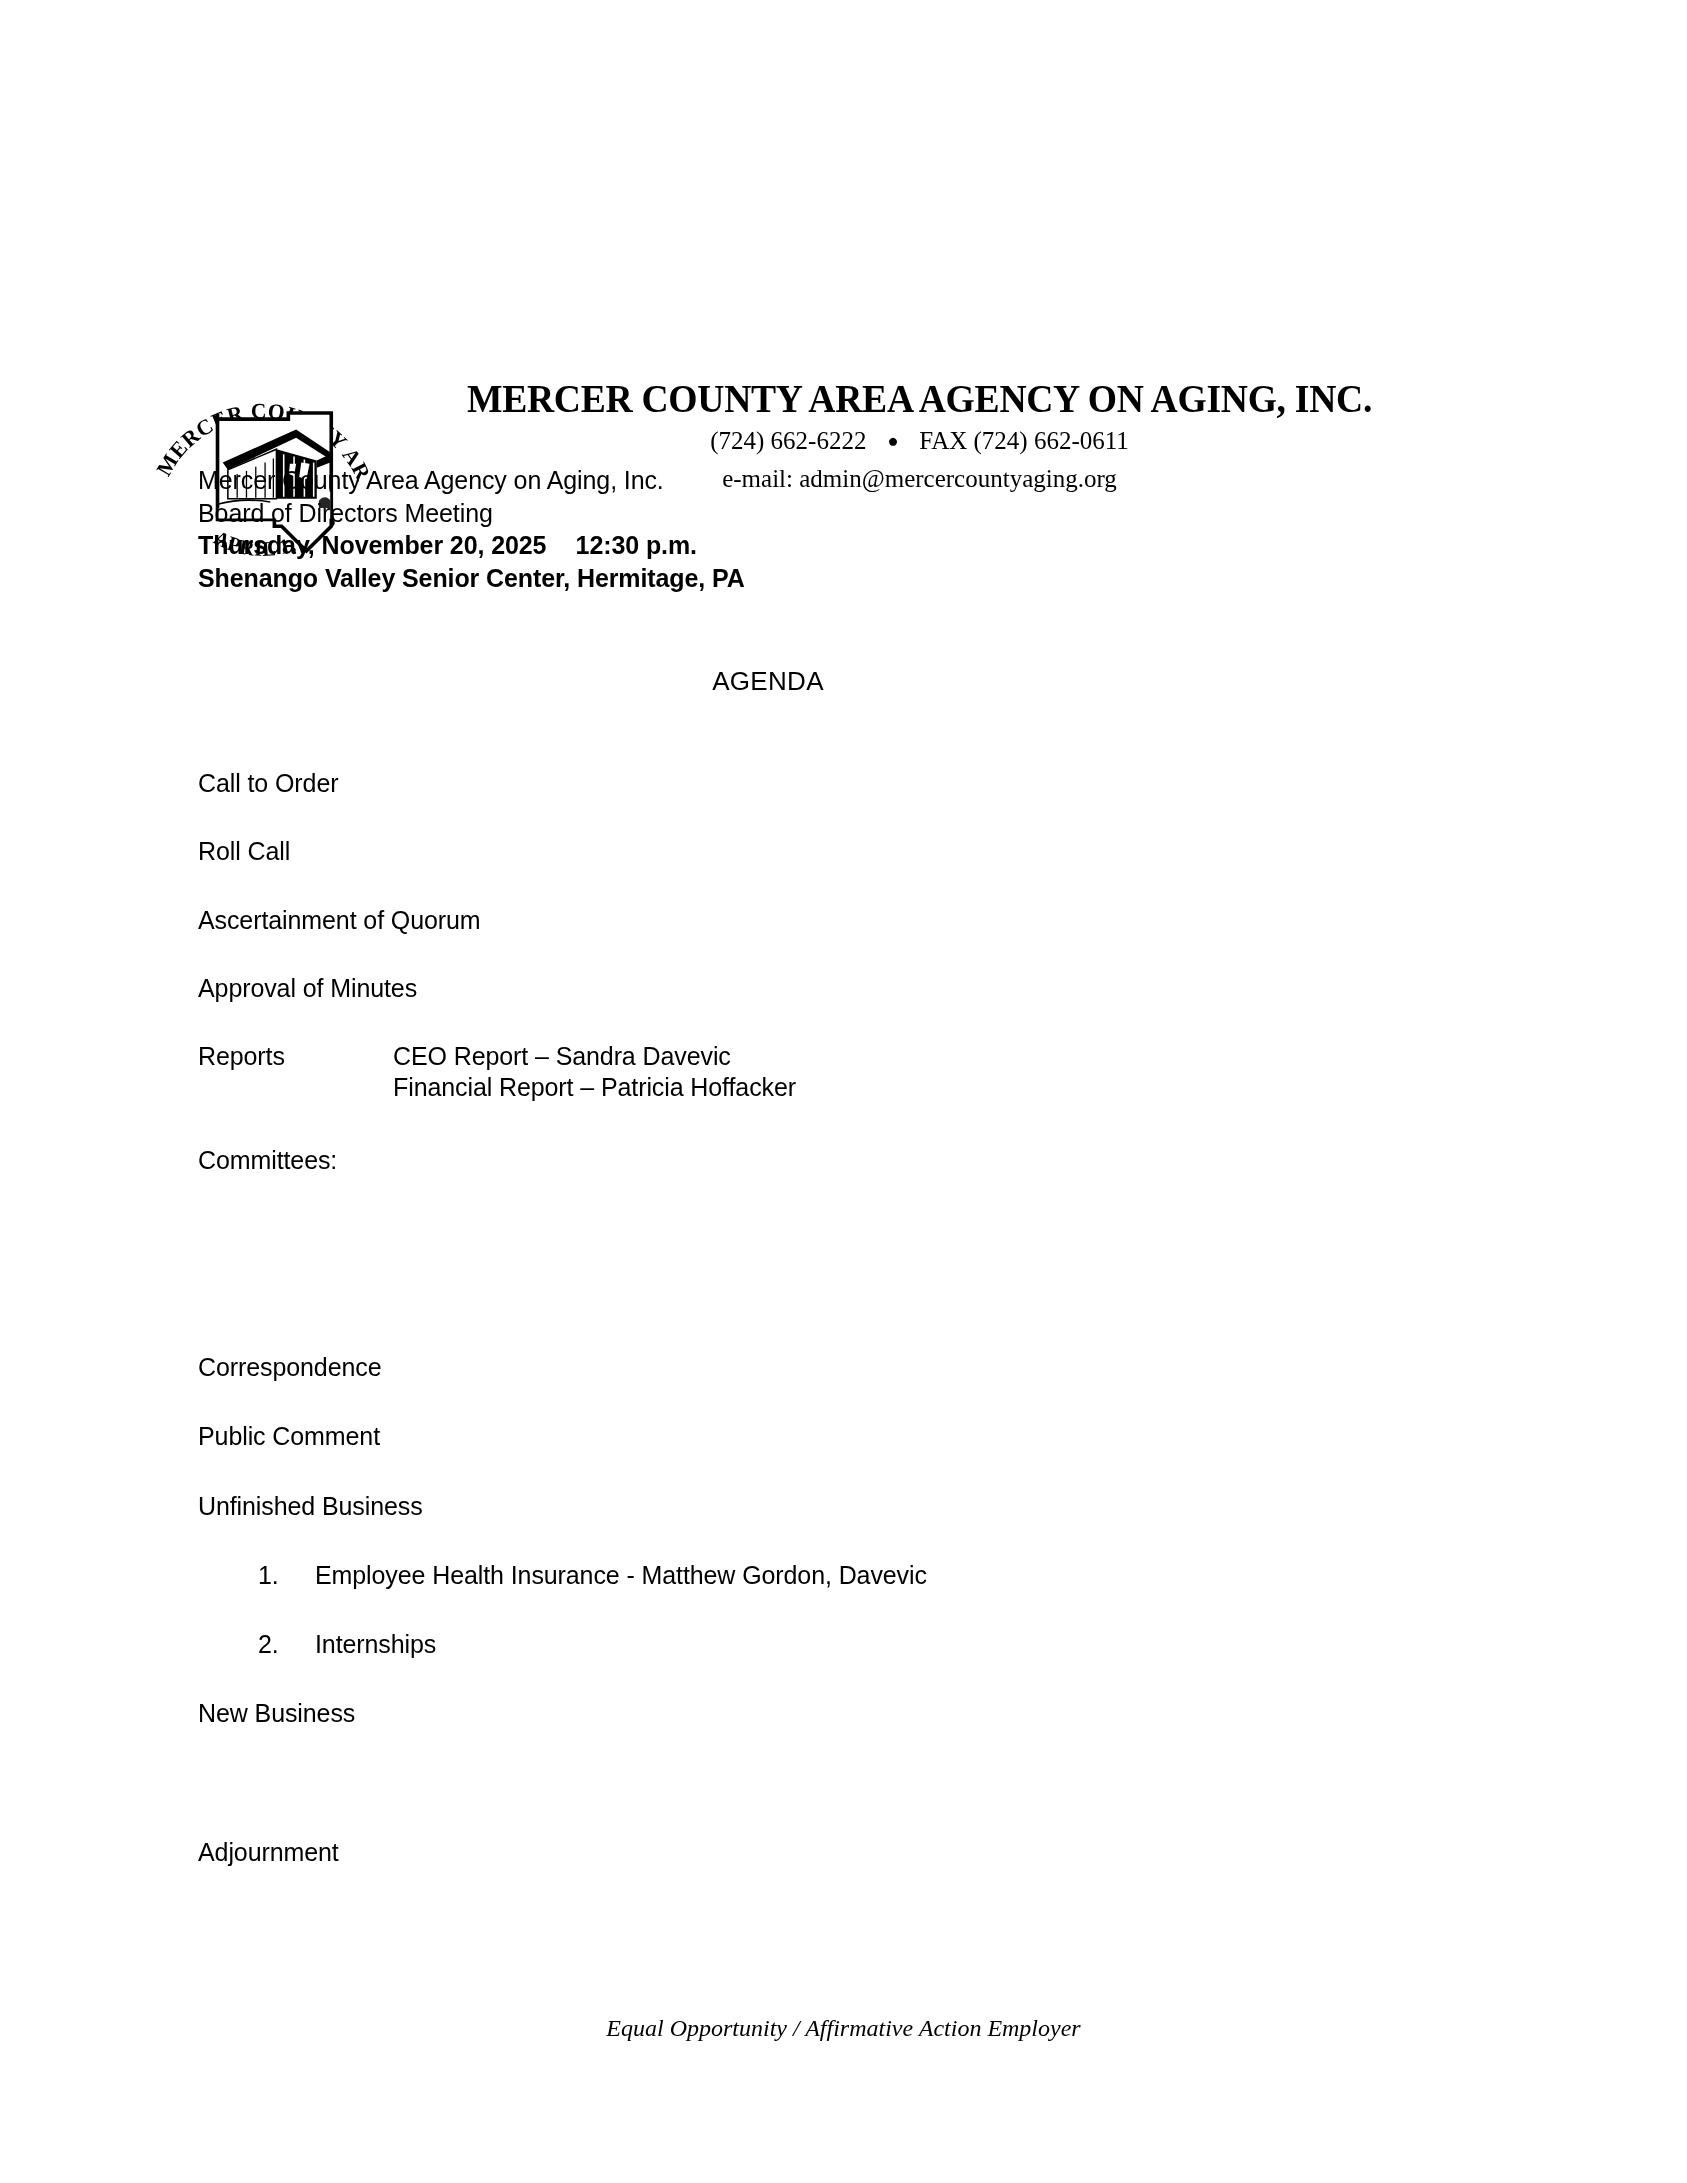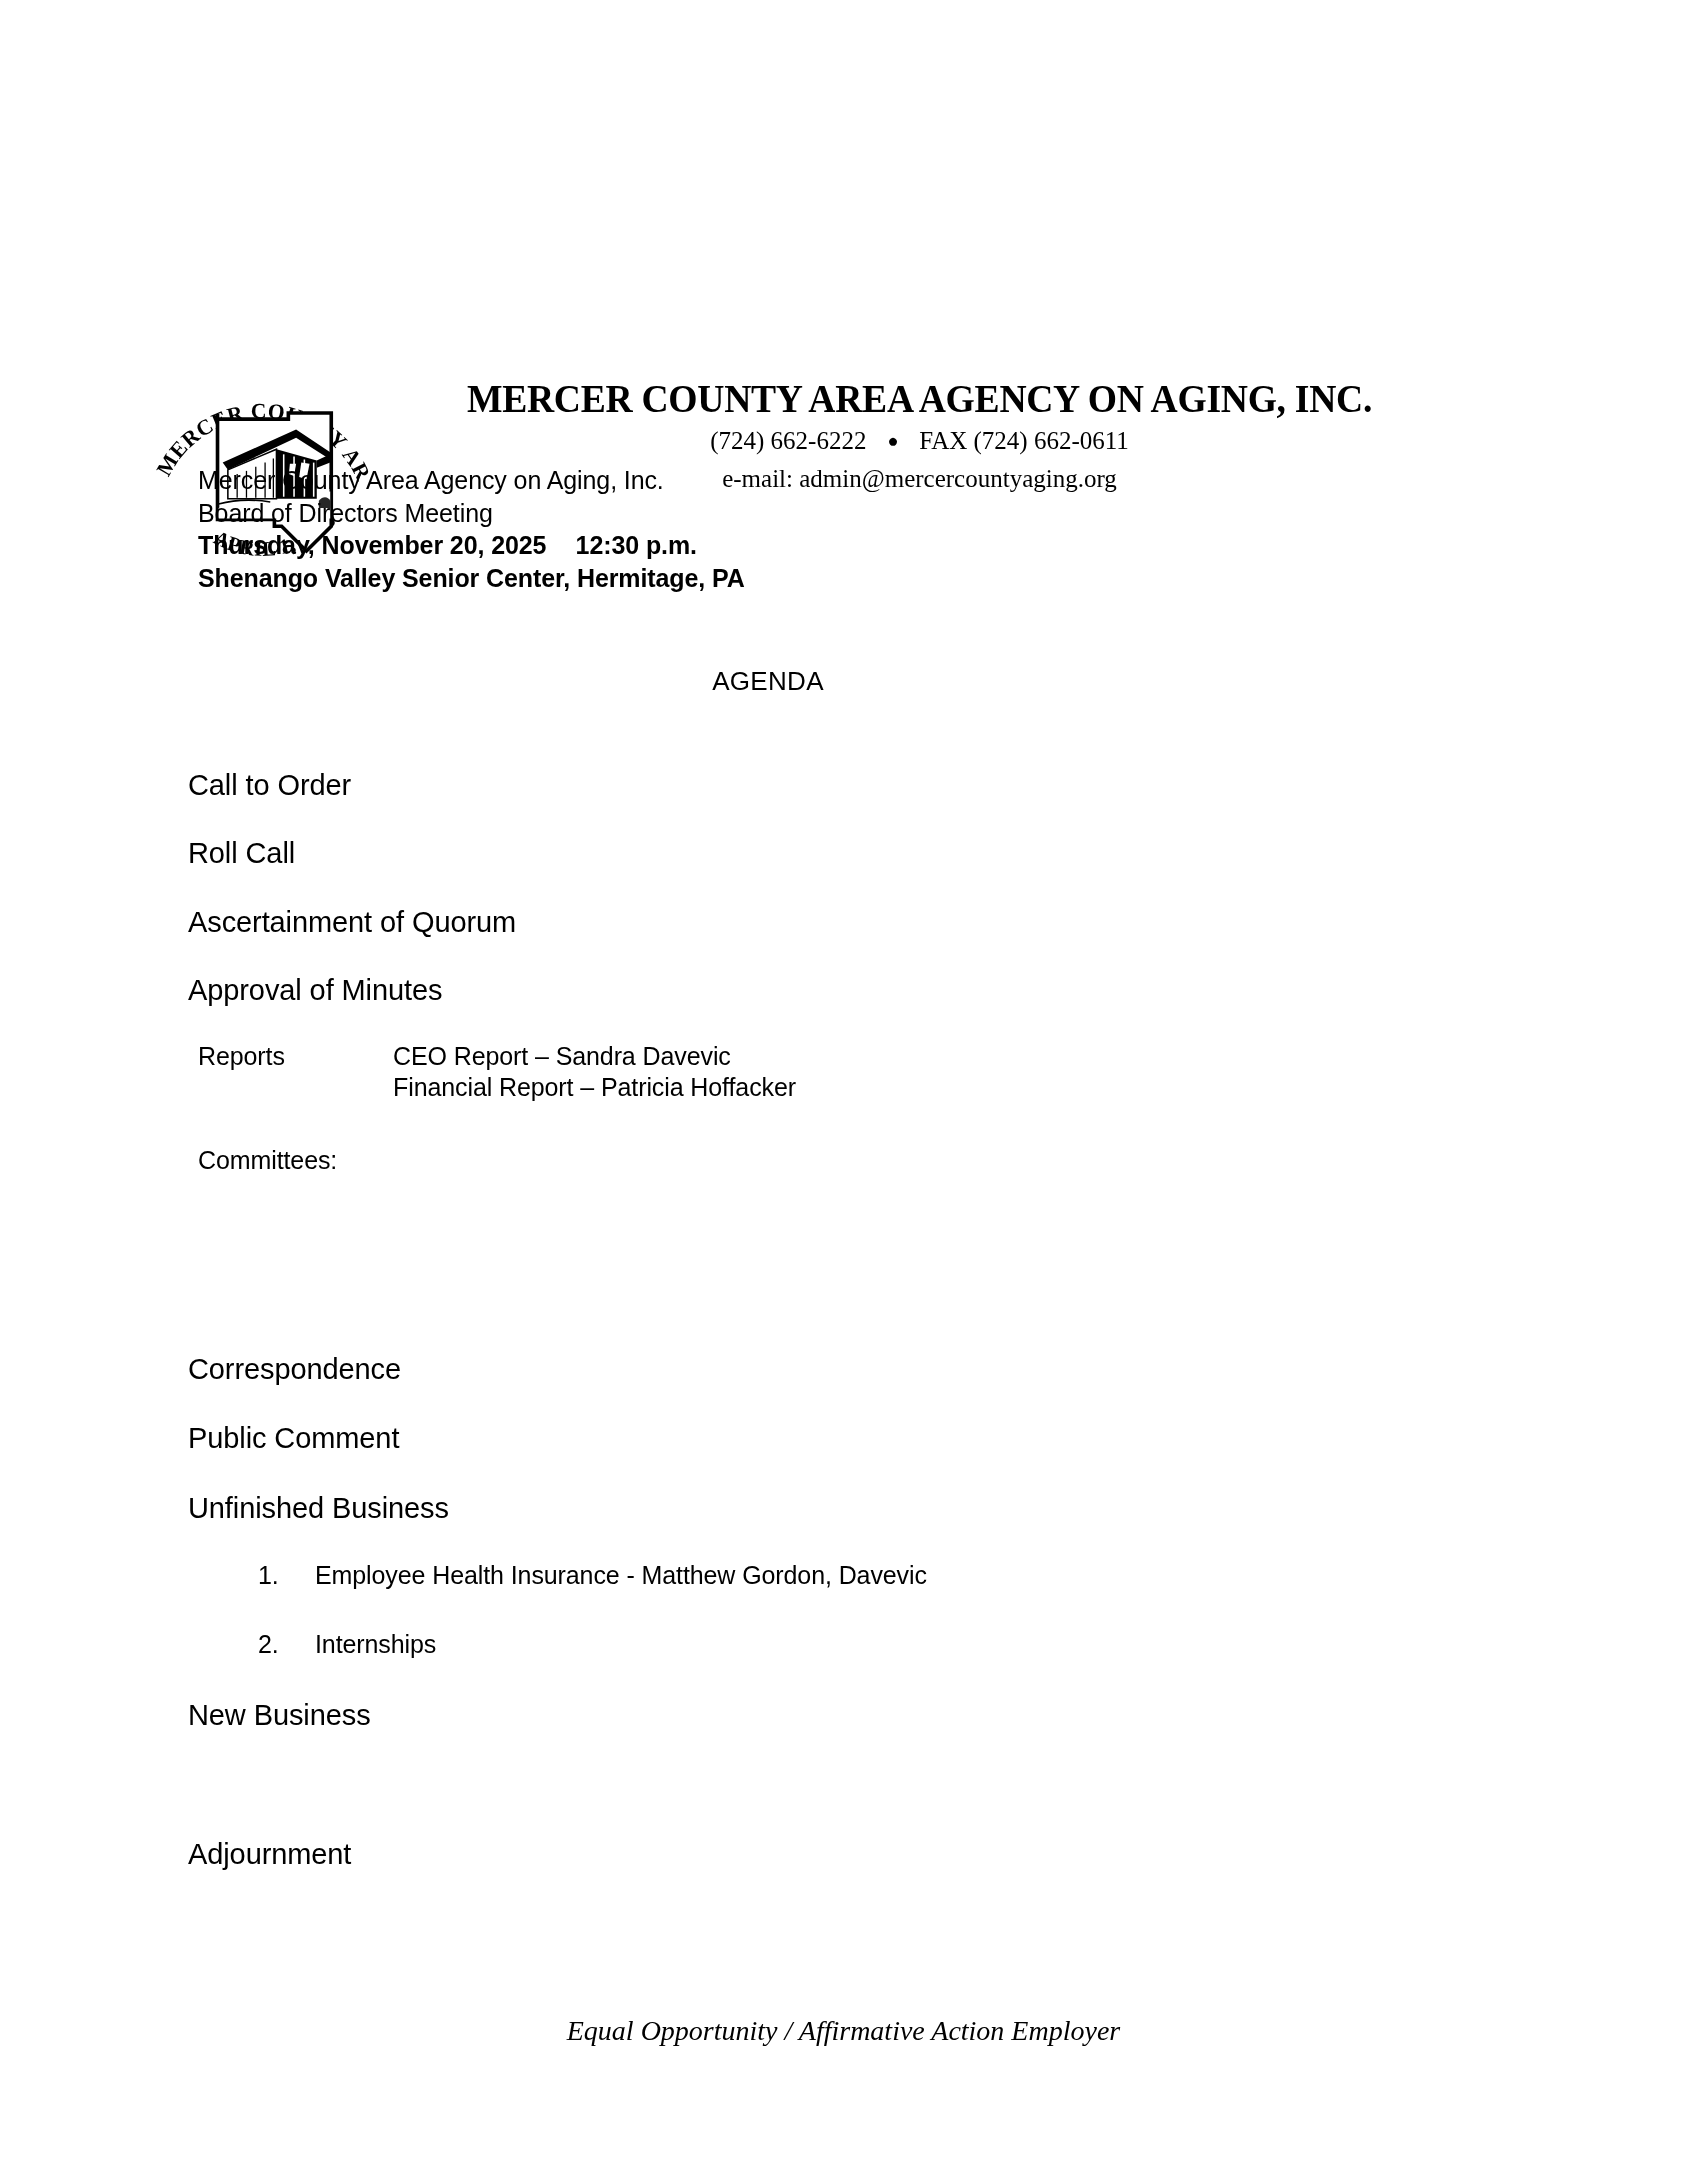--- a/index.html
+++ b/index.html
@@ -97,22 +97,22 @@
 
   .agenda-body {
     position: absolute;
     left: 0;
     top: 0;
     width: 1687px;
   }
 
   .row {
     position: absolute;
-    left: 188px;
-    font-size: 29px;
+    left: 198px;
+    font-size: 25px;
     line-height: 1.22;
     letter-spacing: -0.1px;
     white-space: nowrap;
   }
 
   .two-col {
     position: absolute;
     left: 198px;
     font-size: 25px;
     line-height: 1.22;
@@ -145,21 +145,21 @@
 
   
   .footer {
     position: absolute;
     left: 0;
     top: 2015px;
     width: 1687px;
     text-align: center;
     font-family: "Liberation Serif", serif;
     font-style: italic;
-    font-size: 28px;
+    font-size: 24px;
   }
 </style>
 </head>
 <body>
 
 <div class="page">
 
   <div class="letterhead">
 
     <div class="logo-seal">

